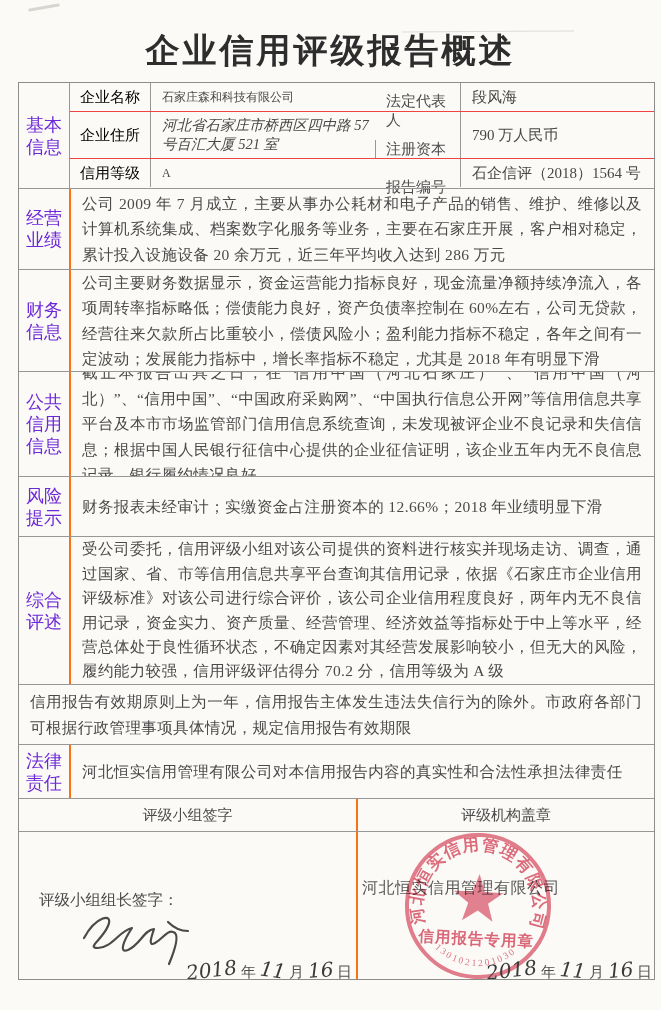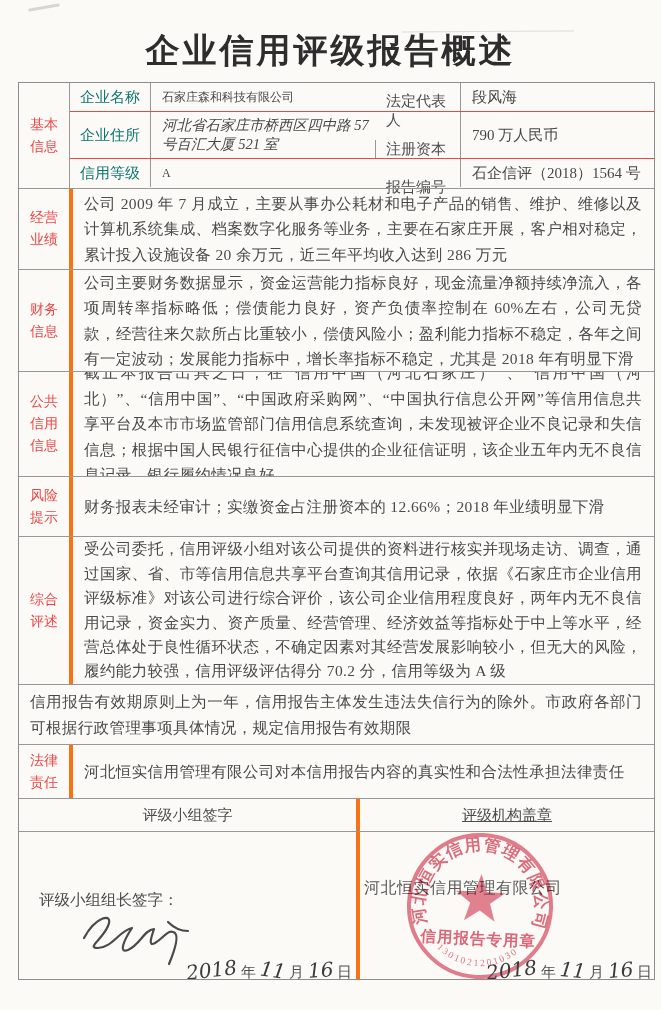--- a/index.html
+++ b/index.html
@@ -18,54 +18,54 @@
   .hairline{left:402px;top:31px;width:172px;height:1px;opacity:.45;transform:rotate(-.4deg);}
 
   .doc-table{
     position:absolute;left:18px;top:82px;width:637px;height:898px;
     border:1px solid #8d8d8d;box-sizing:border-box;
     display:flex;flex-direction:column;background:transparent;
   }
   .tr{display:flex;box-sizing:border-box;flex:0 0 auto;}
   .tr + .tr{border-top:1px solid #979797;}
   .cell{box-sizing:border-box;overflow:hidden;}
-  .cell + .cell{border-left:4px solid #f97316;}
+  .cell + .cell{border-left:2px solid #f97316;}
 
   .sec{
     width:50px;flex:0 0 50px;display:flex;align-items:center;justify-content:center;
-    white-space:pre-line;text-align:center;font-size:14px;line-height:22px;color:#ef4444;
+    white-space:pre-line;text-align:center;font-size:18px;line-height:22px;color:#6d28d9;
   }
   .body{
     flex:1;display:flex;align-items:center;padding:3px 12px 3px 11px;
   }
   .body p{
     margin:0;font-size:15.5px;line-height:25.5px;letter-spacing:.4px;
     text-align:justify;color:#4a4a4a;width:100%;
   }
   .tight p{line-height:24.4px;}
 
   
   .bi-right{flex:1;display:flex;flex-direction:column;border-left:1px solid #979797;}
   .bi-row{display:flex;box-sizing:border-box;flex:0 0 auto;}
   .bi-row + .bi-row{border-top:1px solid #ef4444;}
   .bi-label{width:80px;flex:0 0 80px;display:flex;align-items:center;padding-left:10px;
-            font-size:15px;color:#0f766e;box-sizing:border-box;}
+            font-size:15px;color:#000000;box-sizing:border-box;}
   .bi-val{width:225px;flex:0 0 225px;display:flex;align-items:center;padding-left:11px;
           font-size:12px;color:#474747;box-sizing:border-box;border-left:1px solid #979797;}
   .bi-label2{width:85px;flex:0 0 85px;display:flex;align-items:center;padding-left:10px;
              font-size:15px;color:#4c4c4c;box-sizing:border-box;border-left:1px solid #979797;margin-top:28px;}
   .bi-val2{flex:1;display:flex;align-items:center;padding-left:11px;font-size:15px;
            color:#474747;box-sizing:border-box;border-left:1px solid #979797;}
   .pre{white-space:pre-line;line-height:19px;font-size:14.5px;font-style:italic;}
 
   
   .f-head{height:33px;}
   .f-cell{display:flex;align-items:center;justify-content:center;font-size:15px;color:#4c4c4c;}
   .f-left{width:337px;flex:0 0 337px;}
-  .f-right{flex:1;text-decoration:underline;}
+  .f-right{flex:1;}
   .f-bodyrow{flex:1;}
   .pos{position:relative;}
   .leader-label{position:absolute;left:20px;top:58px;font-size:15.5px;color:#4a4a4a;}
   .signature{position:absolute;left:55px;top:70px;}
   .agency-name{position:absolute;left:4px;top:46px;font-size:16px;color:#5a5a5a;letter-spacing:.5px;white-space:nowrap;}
   .date{position:absolute;font-size:15px;color:#4f4f4f;white-space:nowrap;}
   .sign-date{right:4px;top:126px;}
   .stamp-date{right:2px;top:126px;}
   .hw{font-size:20px;font-style:italic;color:#3a3a3a;display:inline-block;
       font-family:"DejaVu Serif","Liberation Serif",serif;}

